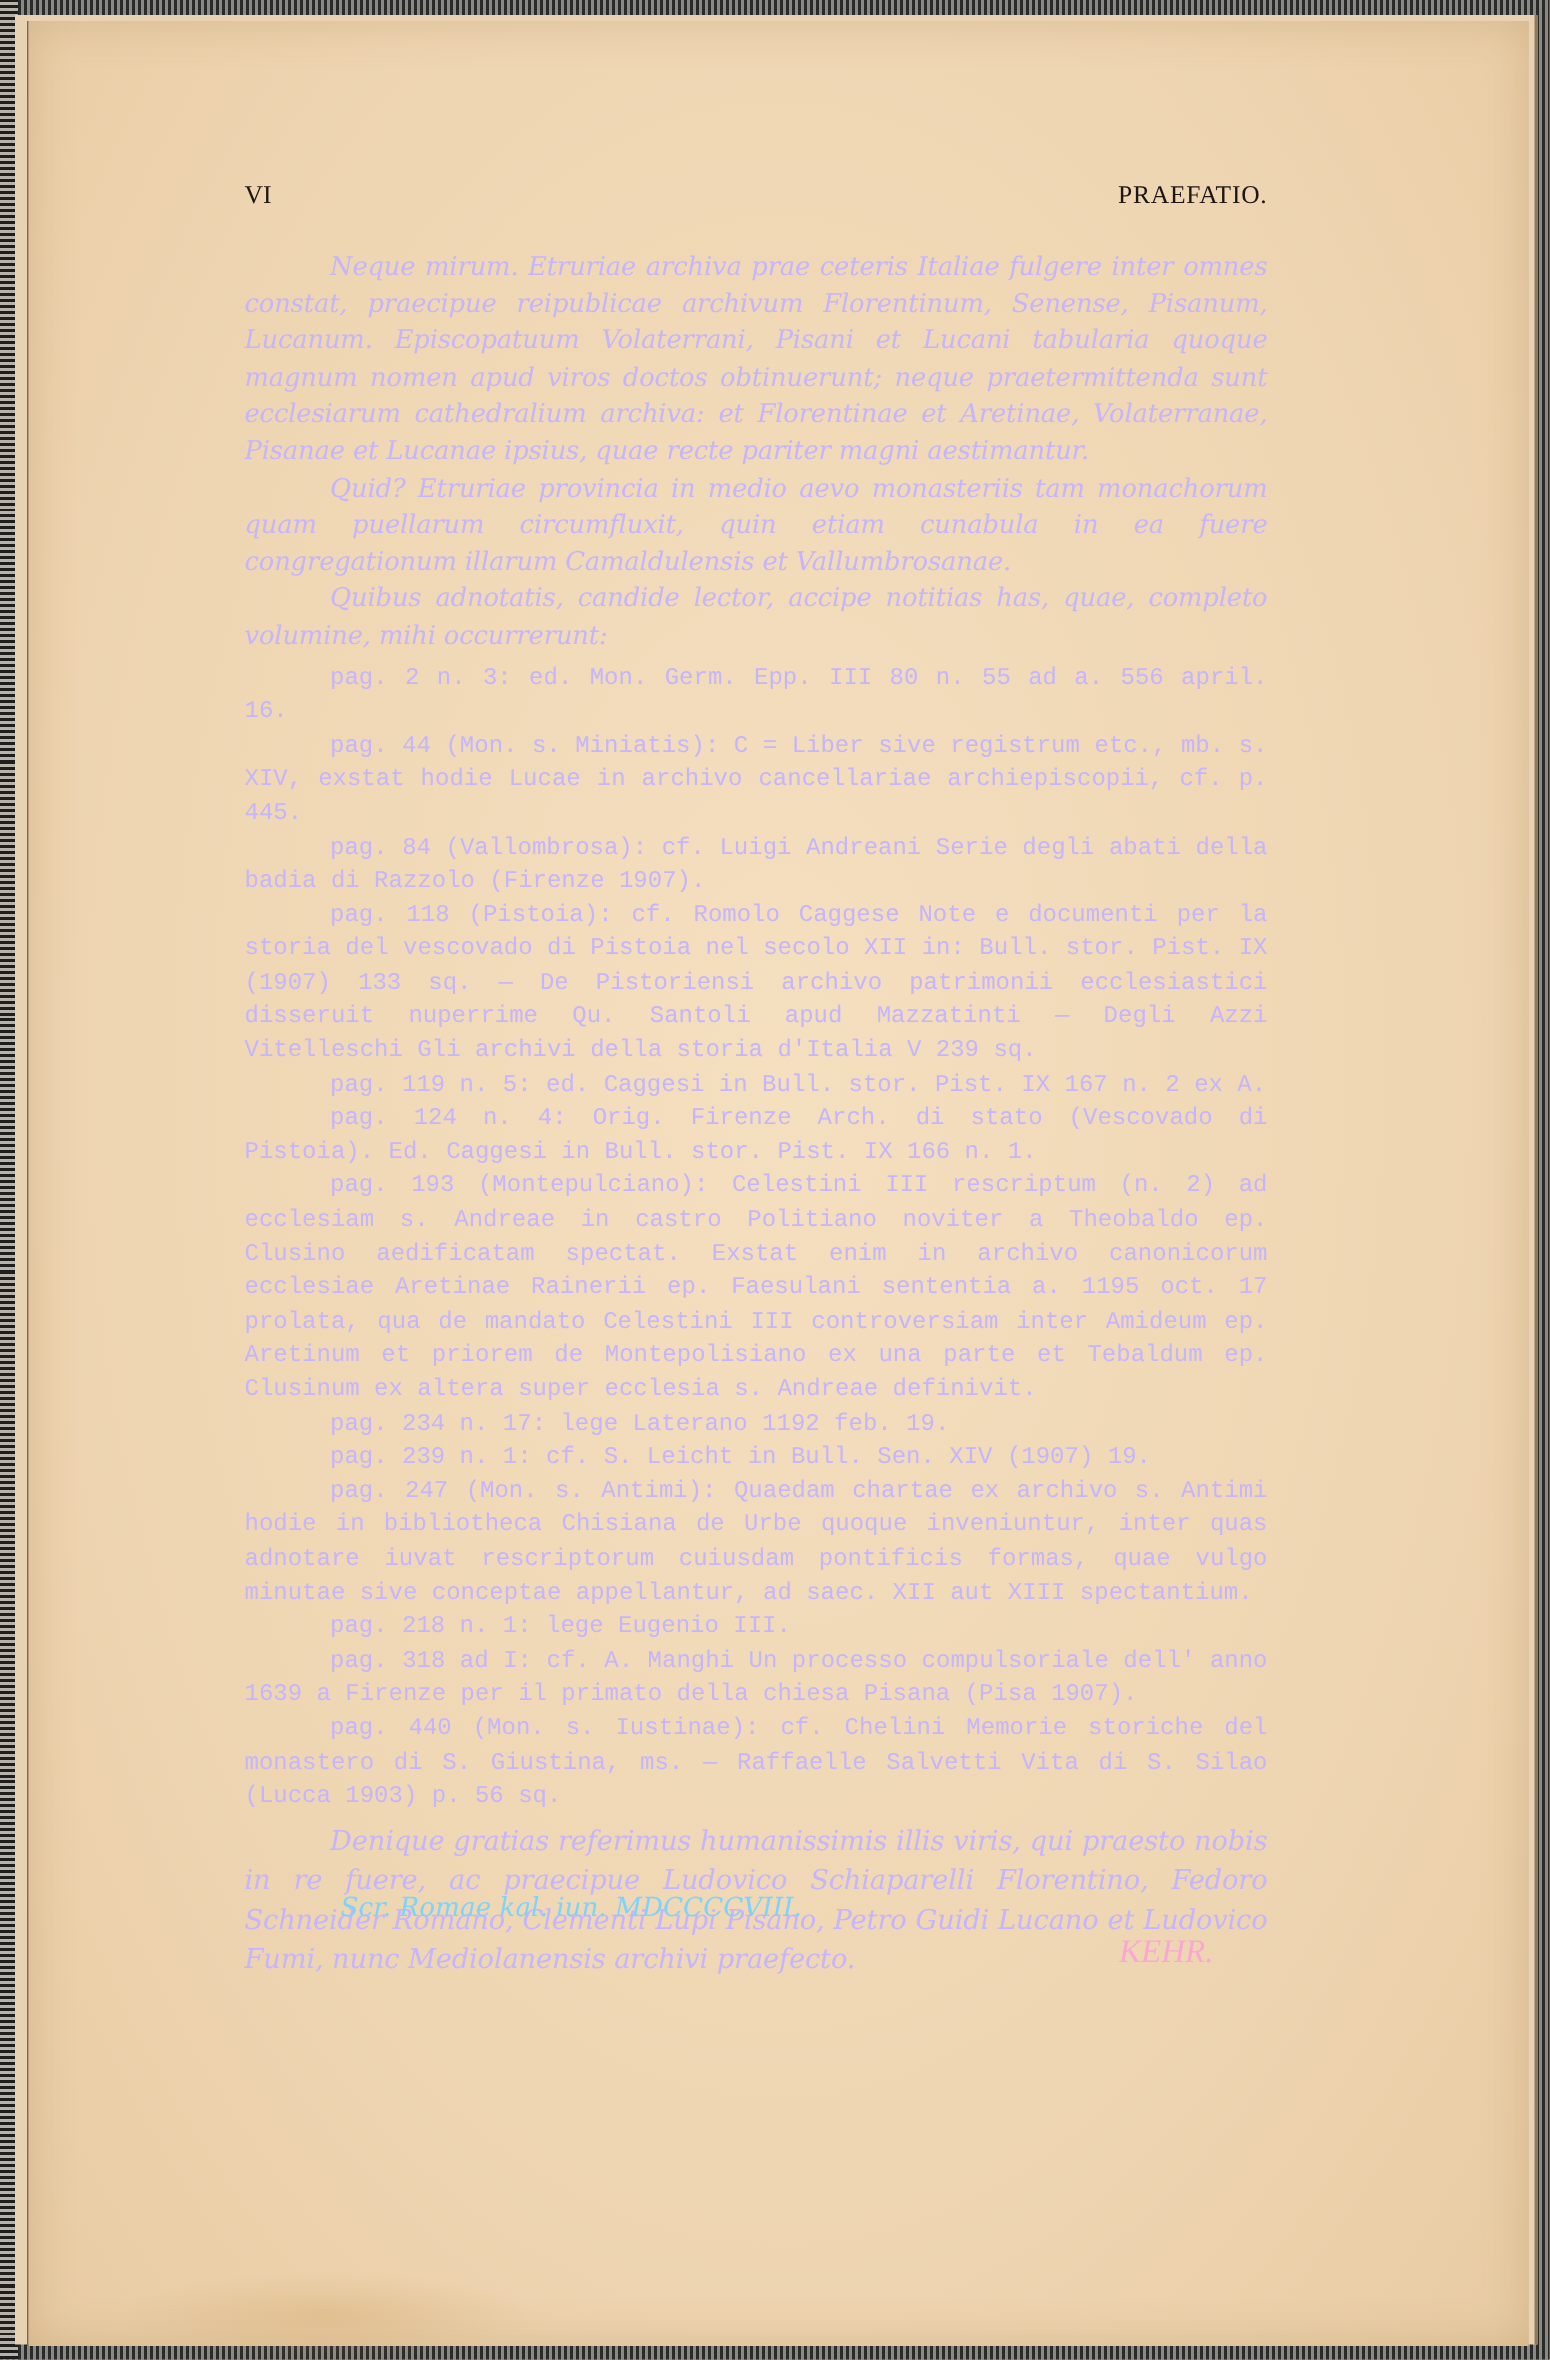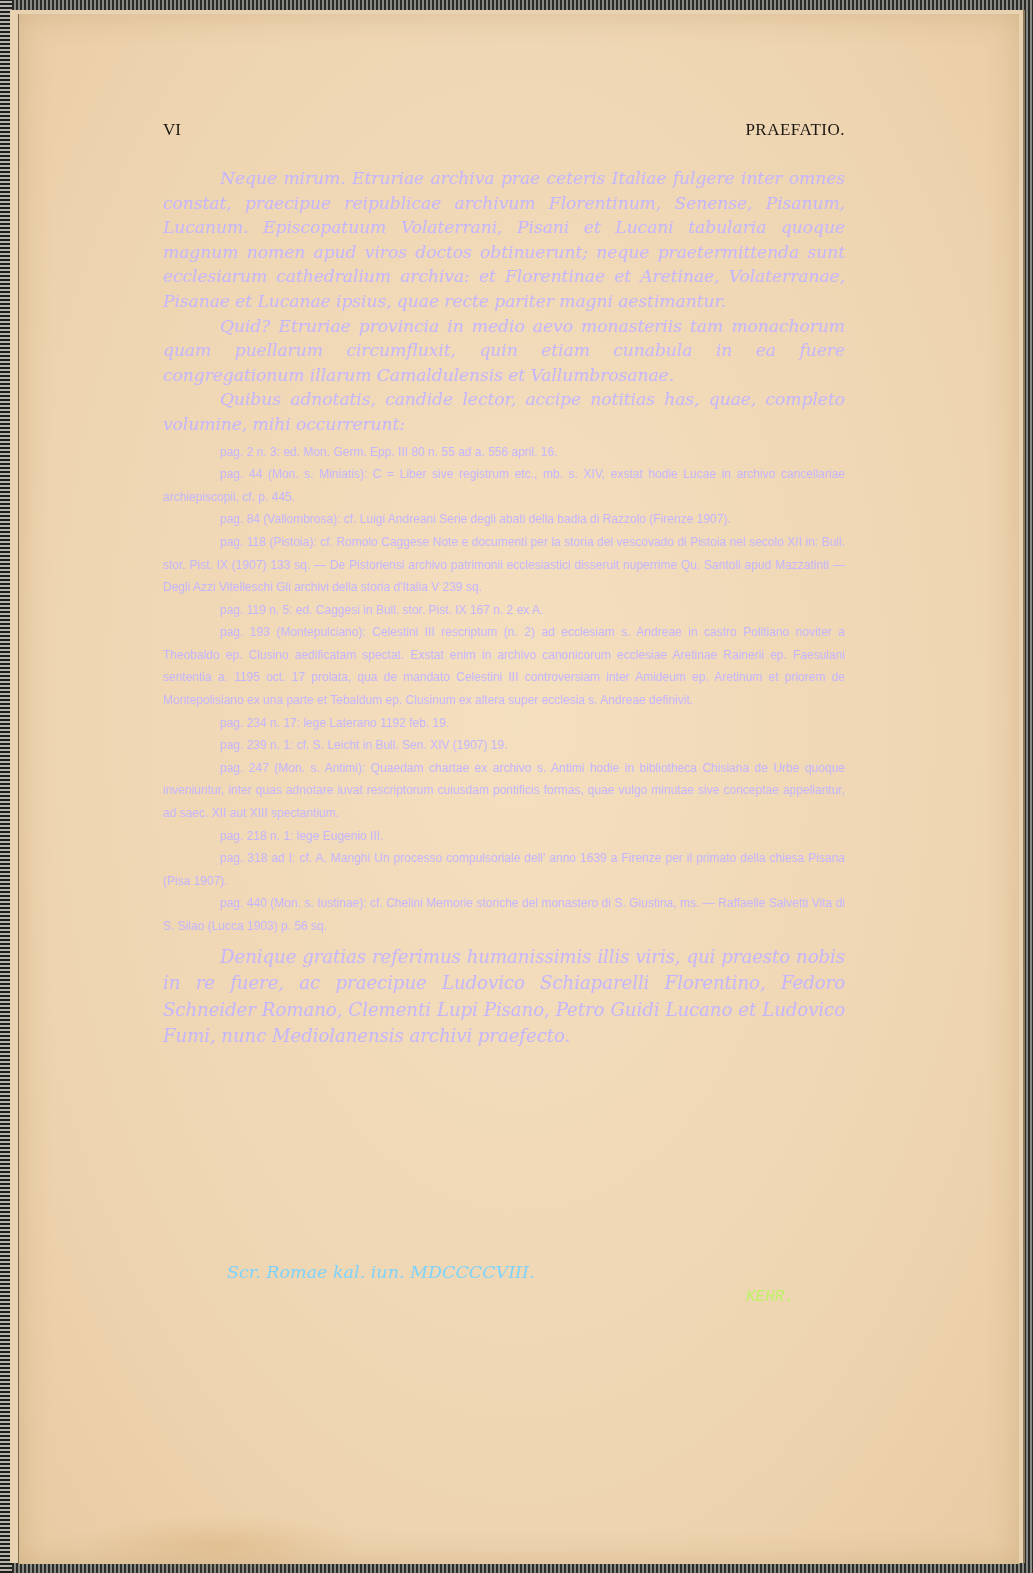--- a/index.html
+++ b/index.html
@@ -39,32 +39,32 @@
     color: #c4b5fd; text-align: justify;
   }
   .ital {
     font-family: "DejaVu Serif", serif; font-style: italic;
     font-size: 17.2px; line-height: 24.6px; margin: 0;
     text-indent: 57px; letter-spacing: -0.1px;
   }
   .ital + .ital { margin-top: 0; }
   .notes { margin-top: 4px; }
   .note {
-    font-family: Liberation Sans, sans-serif; font-size: 12px;
+    font-family: Liberation Mono, monospace; font-size: 16px;
     line-height: 22.6px; margin: 0; text-indent: 57px;
   }
   .closing { margin-top: 6px; }
   .closing .ital { font-size: 18.2px; line-height: 26.5px; }
   .date {
     position: absolute; left: 227px; top: 1262px;
     font-family: "DejaVu Serif", serif; font-style: italic; font-size: 17.5px; color: #7dd3fc;
   }
   .sig {
     position: absolute; left: 746px; top: 1288px;
-    font-family: Liberation Mono, monospace; font-style: italic; font-size: 16px; color: #bef264;
+    font-family: Liberation Serif, serif; font-style: italic; font-size: 22px; color: #f9a8d4;
   }
 </style>
 </head>
 <body>
 
 <div class="binding-left"></div>
 <div class="page-edge"></div>
 <div class="page">
   <div class="stain"></div>
 </div>
@@ -78,20 +78,21 @@
   <p class="ital">Neque mirum. Etruriae archiva prae ceteris Italiae fulgere inter omnes constat, praecipue reipublicae archivum Florentinum, Senense, Pisanum, Lucanum. Episcopatuum Volaterrani, Pisani et Lucani tabularia quoque magnum nomen apud viros doctos obtinuerunt; neque praetermittenda sunt ecclesiarum cathedralium archiva: et Florentinae et Aretinae, Volaterranae, Pisanae et Lucanae ipsius, quae recte pariter magni aestimantur.</p>
   <p class="ital">Quid? Etruriae provincia in medio aevo monasteriis tam monachorum quam puellarum circumfluxit, quin etiam cunabula in ea fuere congregationum illarum Camaldulensis et Vallumbrosanae.</p>
   <p class="ital">Quibus adnotatis, candide lector, accipe notitias has, quae, completo volumine, mihi occurrerunt:</p>
 
   <div class="notes">
     <p class="note">pag. 2 n. 3: ed. Mon. Germ. Epp. III 80 n. 55 ad a. 556 april. 16.</p>
     <p class="note">pag. 44 (Mon. s. Miniatis): C = Liber sive registrum etc., mb. s. XIV, exstat hodie Lucae in archivo cancellariae archiepiscopii, cf. p. 445.</p>
     <p class="note">pag. 84 (Vallombrosa): cf. Luigi Andreani Serie degli abati della badia di Razzolo (Firenze 1907).</p>
     <p class="note">pag. 118 (Pistoia): cf. Romolo Caggese Note e documenti per la storia del vescovado di Pistoia nel secolo XII in: Bull. stor. Pist. IX (1907) 133 sq. — De Pistoriensi archivo patrimonii ecclesiastici disseruit nuperrime Qu. Santoli apud Mazzatinti — Degli Azzi Vitelleschi Gli archivi della storia d'Italia V 239 sq.</p>
     <p class="note">pag. 119 n. 5: ed. Caggesi in Bull. stor. Pist. IX 167 n. 2 ex A.</p>
+    <p class="note">pag. 124 n. 4: Orig. Firenze Arch. di stato (Vescovado di Pistoia). Ed. Caggesi in Bull. stor. Pist. IX 166 n. 1.</p>
     <p class="note">pag. 193 (Montepulciano): Celestini III rescriptum (n. 2) ad ecclesiam s. Andreae in castro Politiano noviter a Theobaldo ep. Clusino aedificatam spectat. Exstat enim in archivo canonicorum ecclesiae Aretinae Rainerii ep. Faesulani sententia a. 1195 oct. 17 prolata, qua de mandato Celestini III controversiam inter Amideum ep. Aretinum et priorem de Montepolisiano ex una parte et Tebaldum ep. Clusinum ex altera super ecclesia s. Andreae definivit.</p>
     <p class="note">pag. 234 n. 17: lege Laterano 1192 feb. 19.</p>
     <p class="note">pag. 239 n. 1: cf. S. Leicht in Bull. Sen. XIV (1907) 19.</p>
     <p class="note">pag. 247 (Mon. s. Antimi): Quaedam chartae ex archivo s. Antimi hodie in bibliotheca Chisiana de Urbe quoque inveniuntur, inter quas adnotare iuvat rescriptorum cuiusdam pontificis formas, quae vulgo minutae sive conceptae appellantur, ad saec. XII aut XIII spectantium.</p>
     <p class="note">pag. 218 n. 1: lege Eugenio III.</p>
     <p class="note">pag. 318 ad I: cf. A. Manghi Un processo compulsoriale dell' anno 1639 a Firenze per il primato della chiesa Pisana (Pisa 1907).</p>
     <p class="note">pag. 440 (Mon. s. Iustinae): cf. Chelini Memorie storiche del monastero di S. Giustina, ms. — Raffaelle Salvetti Vita di S. Silao (Lucca 1903) p. 56 sq.</p>
   </div>
 
   <div class="closing">

